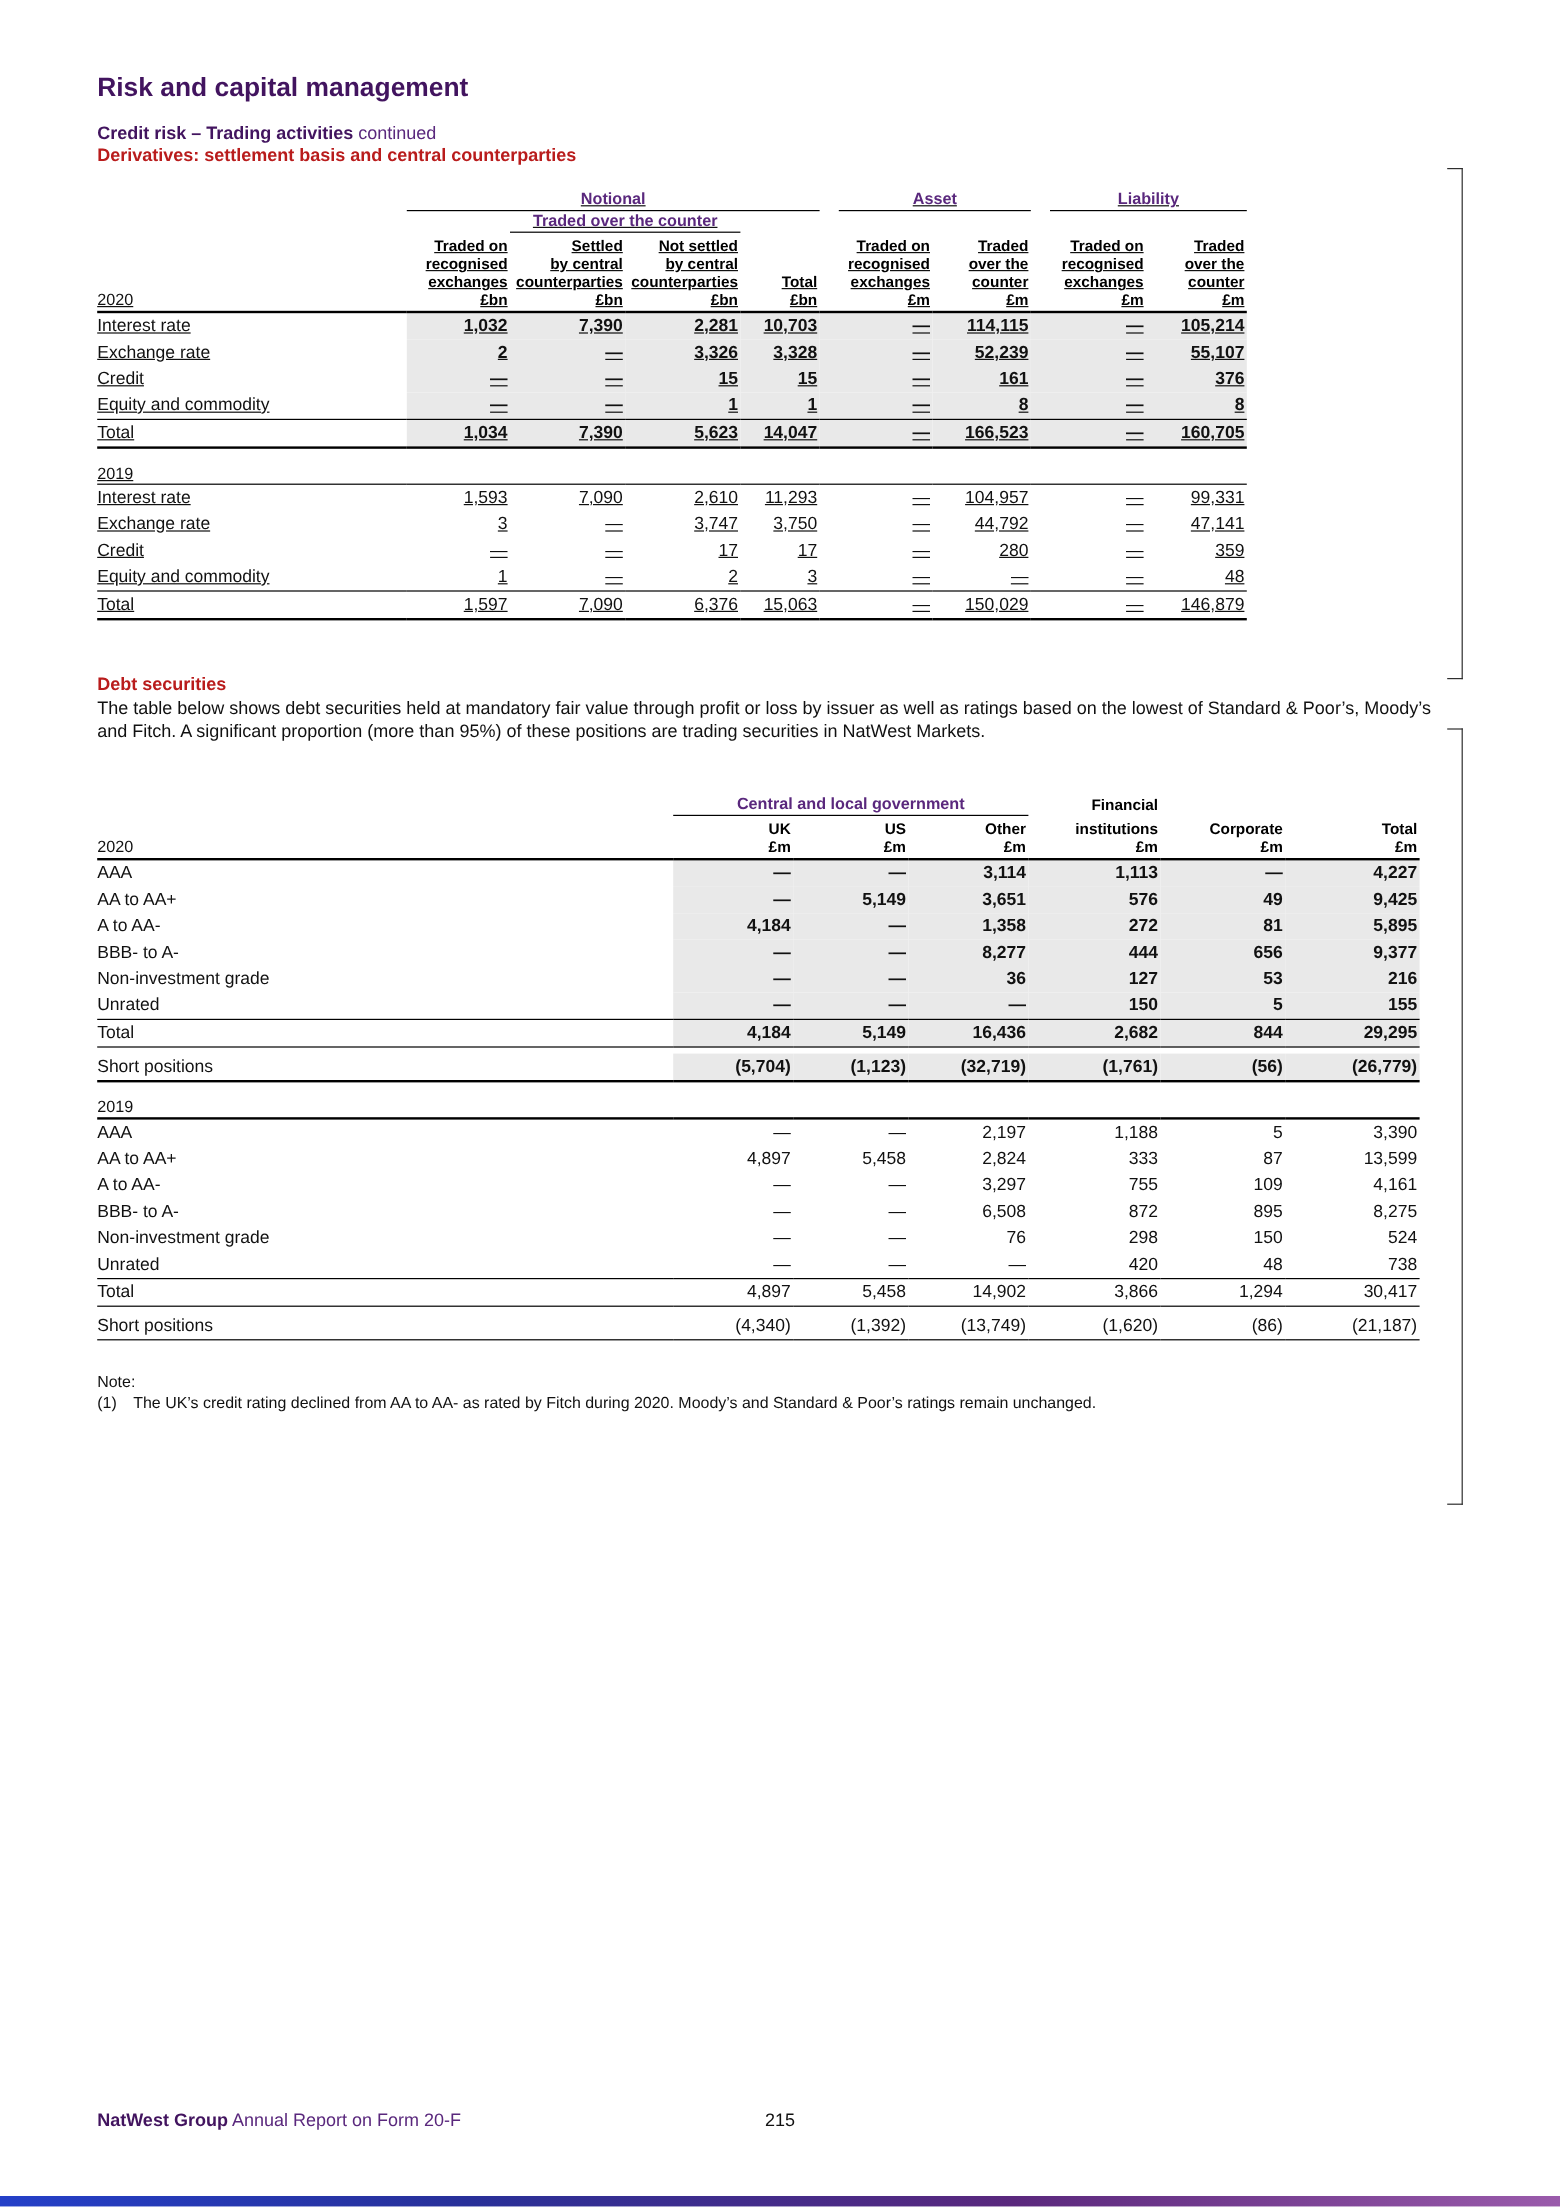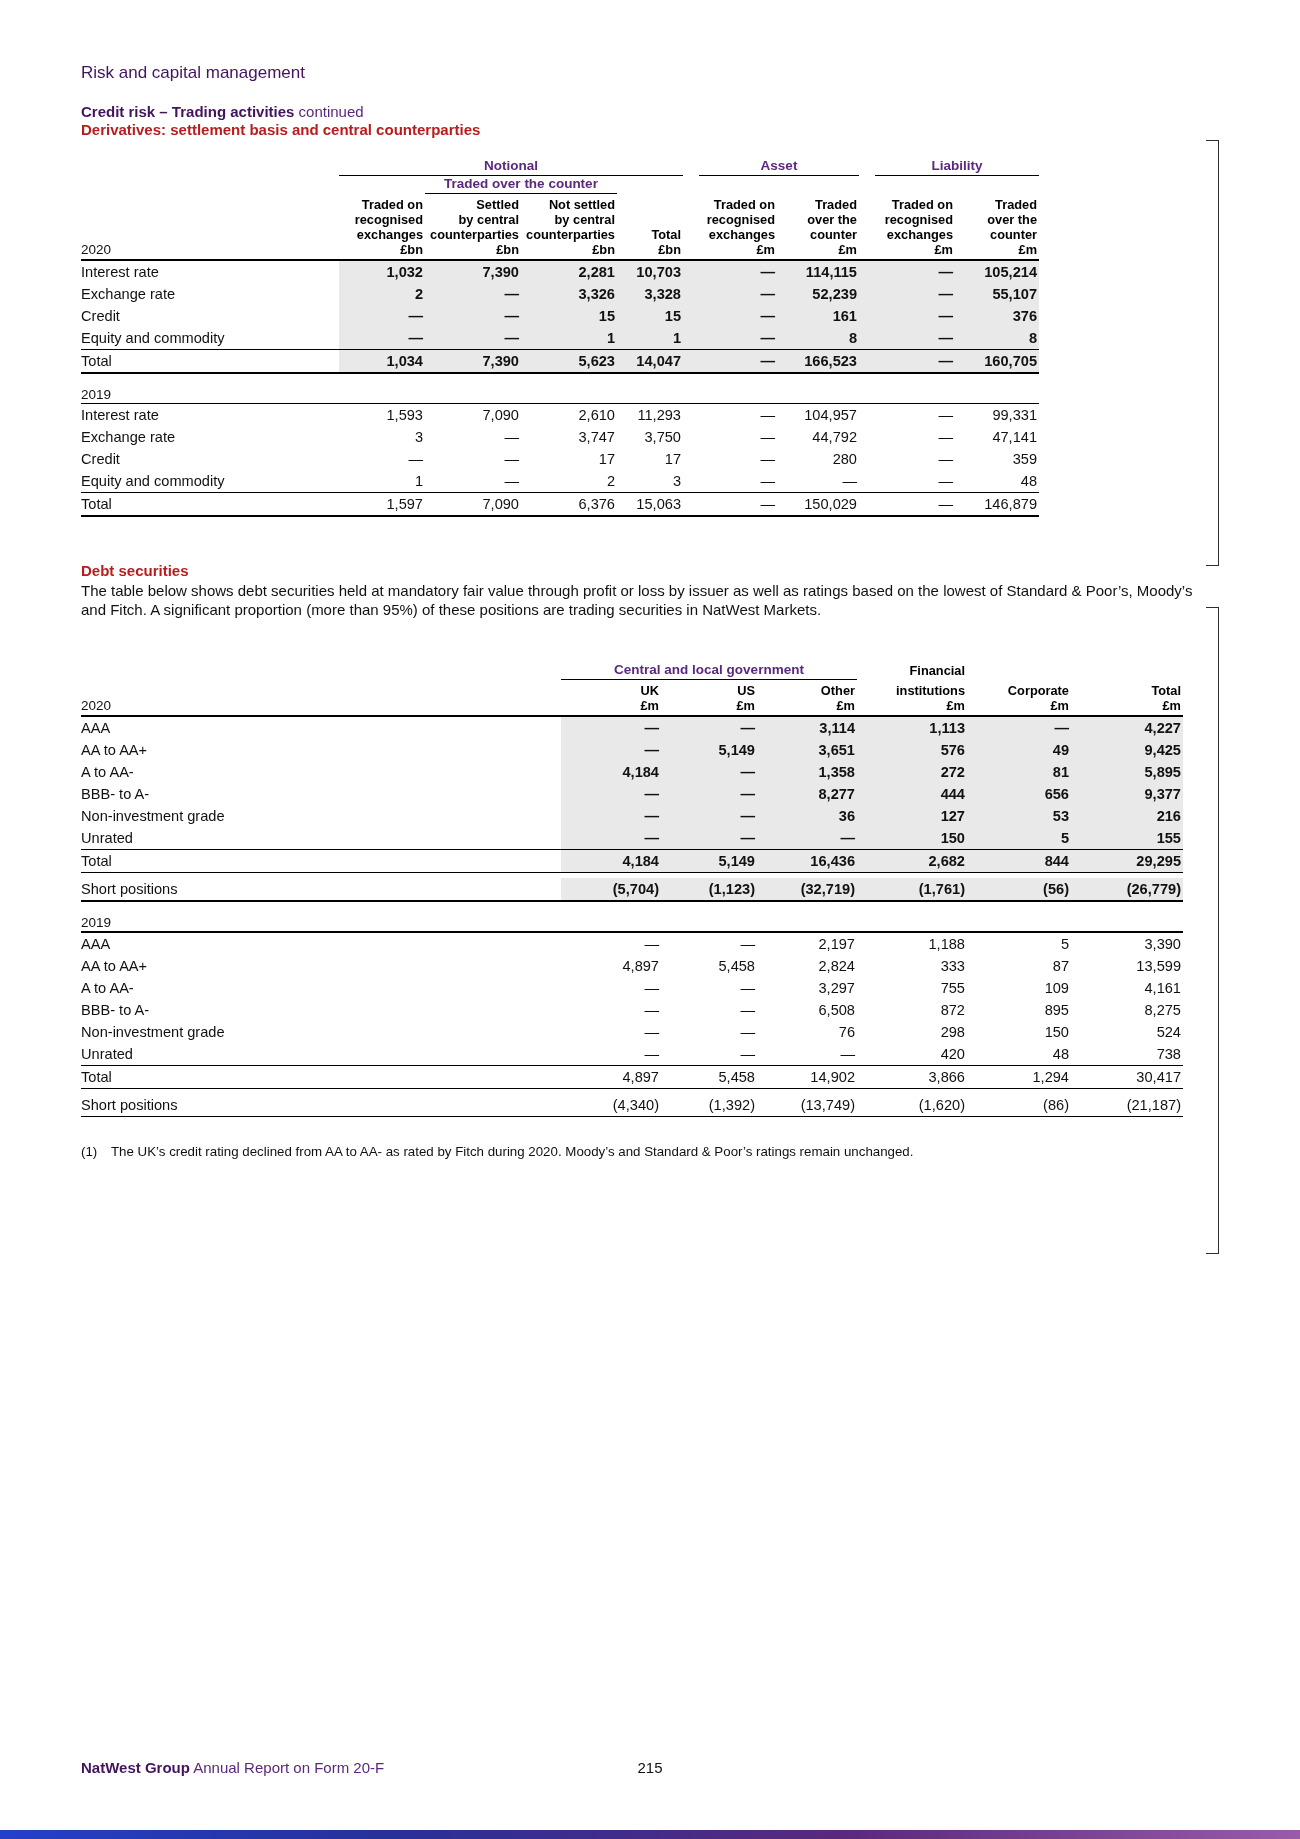--- a/index.html
+++ b/index.html
@@ -1,20 +1,20 @@
 <!DOCTYPE html>
 <html><head>
 <meta charset="utf-8">
 <style>
   html,body{margin:0;padding:0;background:#fff;}
   .page{position:relative;width:1300px;height:1839px;background:#ffffff;overflow:hidden;
         font-family:"Liberation Sans", sans-serif;color:#111;}
   .content{position:absolute;left:81px;top:60px;width:1112px;}
 
-  h1.title{font-size:17px;line-height:26px;font-weight:normal;color:#42145f;margin:0 0 17px 0;}
+  h1.title{font-size:22px;line-height:26px;font-weight:bold;color:#42145f;margin:0 0 17px 0;}
   .crumb{font-size:15px;line-height:18px;margin:0;}
   .crumb .b{font-weight:bold;color:#42145f;}
   .crumb .c{color:#5a287d;}
   .subhead{font-size:15px;line-height:18px;font-weight:bold;color:#b91c1c;margin:0;}
   .body-text{font-size:15px;line-height:19px;margin:1px 0 0 0;color:#111;}
 
   table.fin{border-collapse:collapse;table-layout:fixed;}
   table.fin th,table.fin td{padding:0;vertical-align:bottom;font-weight:normal;}
   .fin .grp{color:#5a287d;font-weight:bold;font-size:13.5px;line-height:16px;text-align:center;
             border-bottom:1.2px solid #000;padding-bottom:1px;}
@@ -31,21 +31,21 @@
   .fin .tt td{border-top:1.1px solid #000;}
   .fin .tt2 td{border-top:1.6px solid #000;}
   .fin .bb25 td{border-bottom:2.6px solid #000;}
   .fin .bb1 td{border-bottom:1.1px solid #000;}
   .fin .bb15 td{border-bottom:1.6px solid #000;}
   .fin td.yearlab{font-size:13.5px;line-height:16px;height:16px;padding-top:13px;
                   border-bottom:1.1px solid #000;text-align:left;}
   .fin td.yearlab.heavy{border-bottom:2.1px solid #000;}
   .fin td.spc{height:5px;line-height:5px;font-size:1px;}
 
-  .t1{width:958px;margin-top:19px;}
+  .t1{width:958px;margin-top:19px;text-decoration:underline;}
   .t2{width:1102px;margin-top:41px;}
   .debt-head{margin-top:45px;}
 
   .note{margin-top:26px;font-size:13.3px;line-height:17px;}
   .note .nt{margin:0;}
   .note .ni{display:flex;margin:0;}
   .note .marker{width:30px;flex:0 0 30px;}
 
   .bracket{position:absolute;left:1206px;width:12px;border-top:1.5px solid #2e2e2e;
            border-right:1.5px solid #2e2e2e;border-bottom:1.5px solid #2e2e2e;}
@@ -474,20 +474,21 @@
             <td class="num">(1,392)</td>
             <td class="num">(13,749)</td>
             <td class="num">(1,620)</td>
             <td class="num">(86)</td>
             <td class="num">(21,187)</td>
           </tr>
         </tbody>
     </table>
 
     <div class="note">
+      <p class="nt">Note:</p>
       <p class="ni">
           <span class="marker">(1)</span>
           <span>The UK’s credit rating declined from AA to AA- as rated by Fitch during 2020. Moody’s and Standard &amp; Poor’s ratings remain unchanged.</span>
         </p>
     </div>
   </div>
 
   <div class="bracket b1"></div>
   <div class="bracket b2"></div>
 

